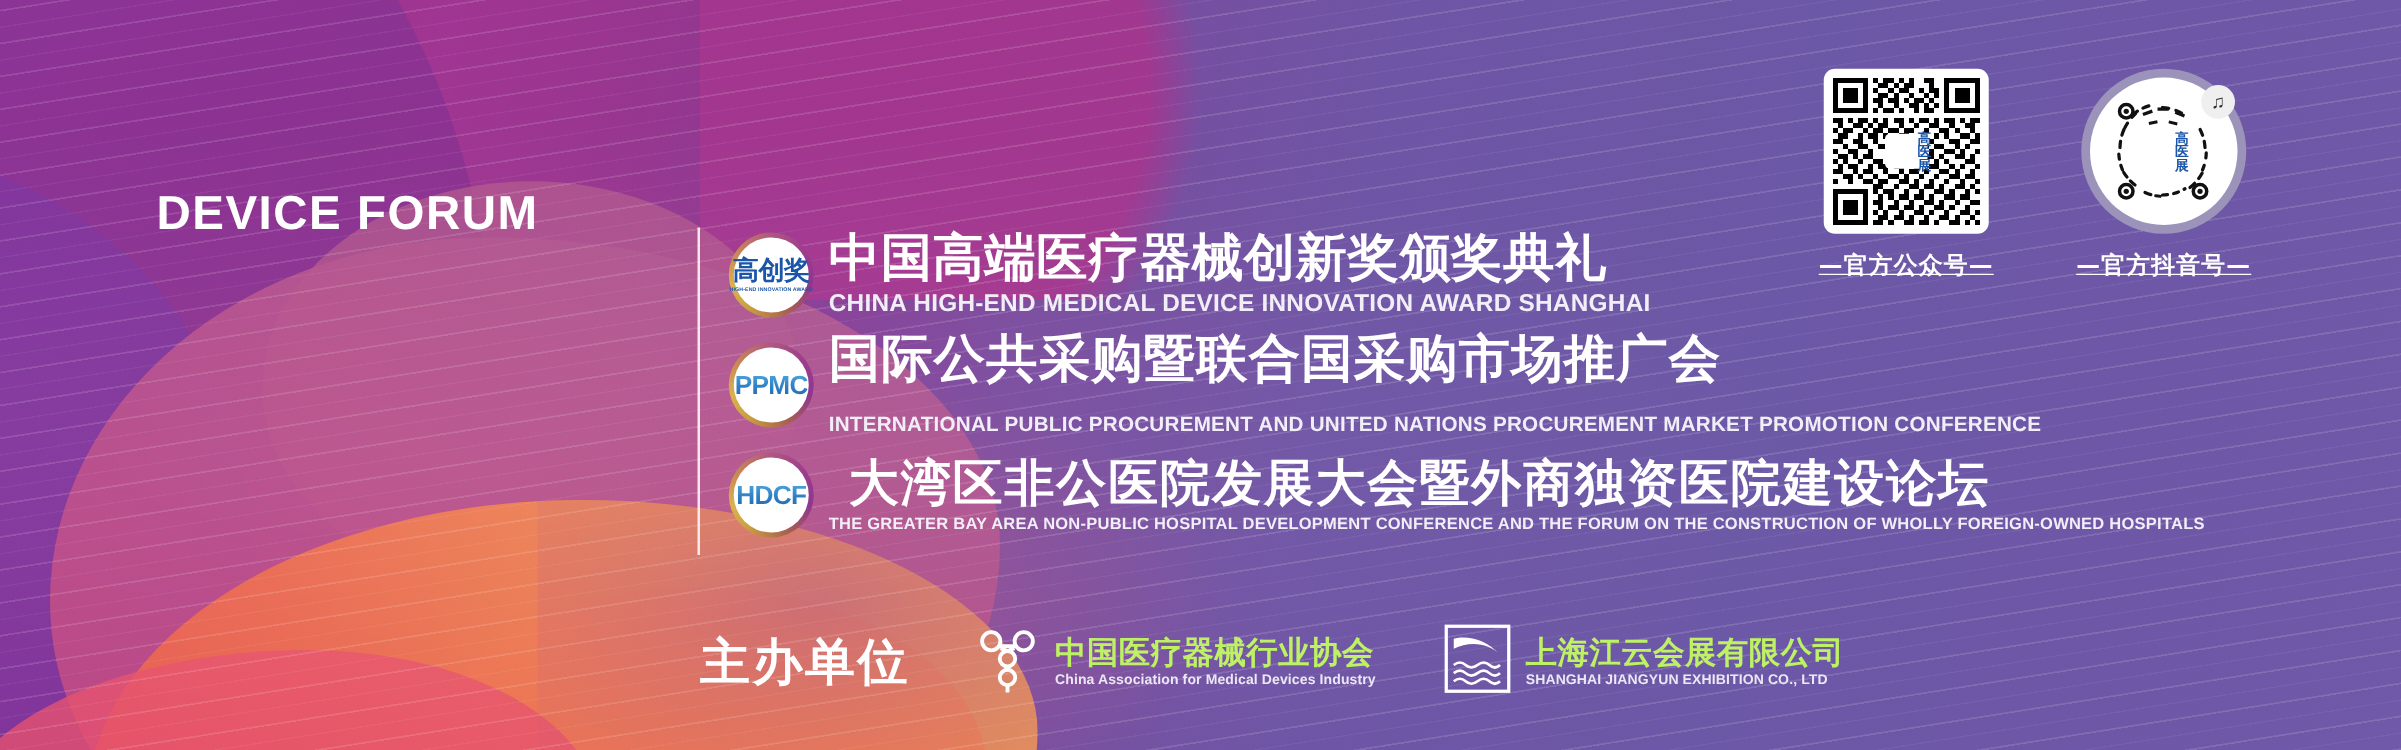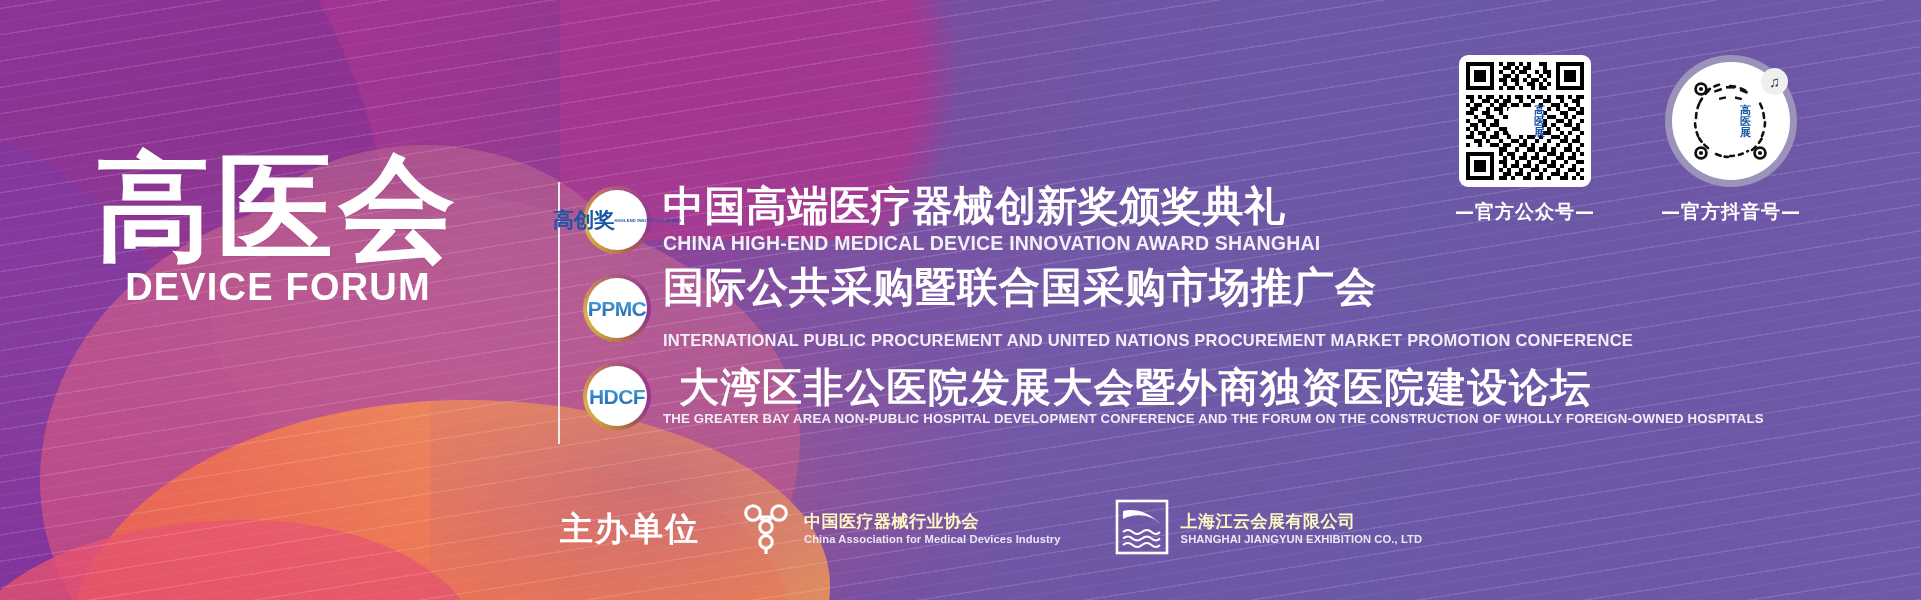--- a/index.html
+++ b/index.html
@@ -144,21 +144,21 @@
   .badge-ring {
     position:absolute; inset:0; border-radius:50%;
     background:conic-gradient(from 215deg,
       #c9a040 0deg, #d9b24e 40deg, #c98a55 85deg,
       #b05a7e 140deg, #9c3d8e 200deg, #8f3690 250deg,
       #a8604f 300deg, #c9a040 360deg);
   }
   .badge-inner {
     position:absolute; inset:4px; border-radius:50%;
     background:#fff;
-    display:flex; flex-direction:row;
+    display:flex; flex-direction:column;
     align-items:center; justify-content:center;
   }
   .badge-cn {
     font-family:"DejaVu Sans","Liberation Sans",sans-serif;
     font-size:21px; font-weight:700; letter-spacing:-.5px;
     color:#1b55a8; line-height:1;
     white-space:nowrap;
   }
   .badge-cn-sub {
     font-size:4.2px; font-weight:700; color:#1b55a8;
@@ -190,29 +190,29 @@
   .row-3 .row-cn { font-size:40px; letter-spacing:1.5px;margin-left:16px; }
   .row-2 .row-cn { font-size:41px; letter-spacing:1px; }
 
   
   #organizers {
     position:absolute; left:560px; top:498px;
     display:flex; align-items:center; z-index:6;
   }
   .org-label {
     font-family:"DejaVu Sans","Liberation Sans",sans-serif;
-    color:#fff; font-size:33px; font-weight:700;
-    letter-spacing:2px; margin-right:42px; white-space:nowrap;text-align:right;
+    color:#fff; font-size:40px; font-weight:700;
+    letter-spacing:2px; margin-right:54px; white-space:nowrap;text-align:right;
   }
   .org-unit { display:flex; align-items:center; margin-right:54px; }
   .org-mark { flex:0 0 auto; margin-right:12px; }
   .org-names { display:flex; flex-direction:column; }
   .org-cn {
     font-family:"DejaVu Sans","Liberation Sans",sans-serif;
-    color:#fef9c3; font-size:17px; font-weight:700;
+    color:#bef264; font-size:25px; font-weight:700;
     letter-spacing:.5px; line-height:1.12; white-space:nowrap;
   }
   .org-en {
     color:#ece7f5; font-size:11.2px; font-weight:600;
     letter-spacing:.1px; line-height:1.2; margin-top:2px;
     white-space:nowrap;
   }
 
   
   #qr-area { position:absolute; left:1455px; top:55px; display:flex; z-index:6; }
@@ -253,20 +253,21 @@
     width:27px; height:27px; border-radius:50%;
     background:#efefef;
     display:flex; align-items:center; justify-content:center;
     font-size:15px; color:#333; line-height:1;
   }
   .qr-caption {
     margin-top:12px; color:#fff;
     font-family:"DejaVu Sans","Liberation Sans",sans-serif;
     font-size:19px; font-weight:700; letter-spacing:1px;
     white-space:nowrap;
+    text-decoration:underline;
   }
 </style>
 </head>
 <body>
 
 <div id="banner">
 
   <div class="bg-layer bg-base"></div>
   <div class="bg-layer">
     <div class="blob blob-violet"></div>
@@ -277,21 +278,20 @@
     <div class="blob blob-orange"></div>
     <div class="blob blob-orange2"></div>
     <div class="blob blob-pink-bottom"></div>
     <div class="blob blob-wash"></div>
   </div>
   <div class="bg-layer stripes"></div>
   <div class="bg-layer stripes-soft"></div>
   <div class="bg-layer vignette"></div>
 
   <div id="logo-lockup">
-    <div class="logo-cn">高医会</div>
     <div class="logo-en2">DEVICE FORUM</div>
   </div>
   <div id="logo-divider"></div>
 
   <div id="rows">
 
     <div class="row row-1">
       <div class="badge">
         <div class="badge-ring"></div>
         <div class="badge-inner">

